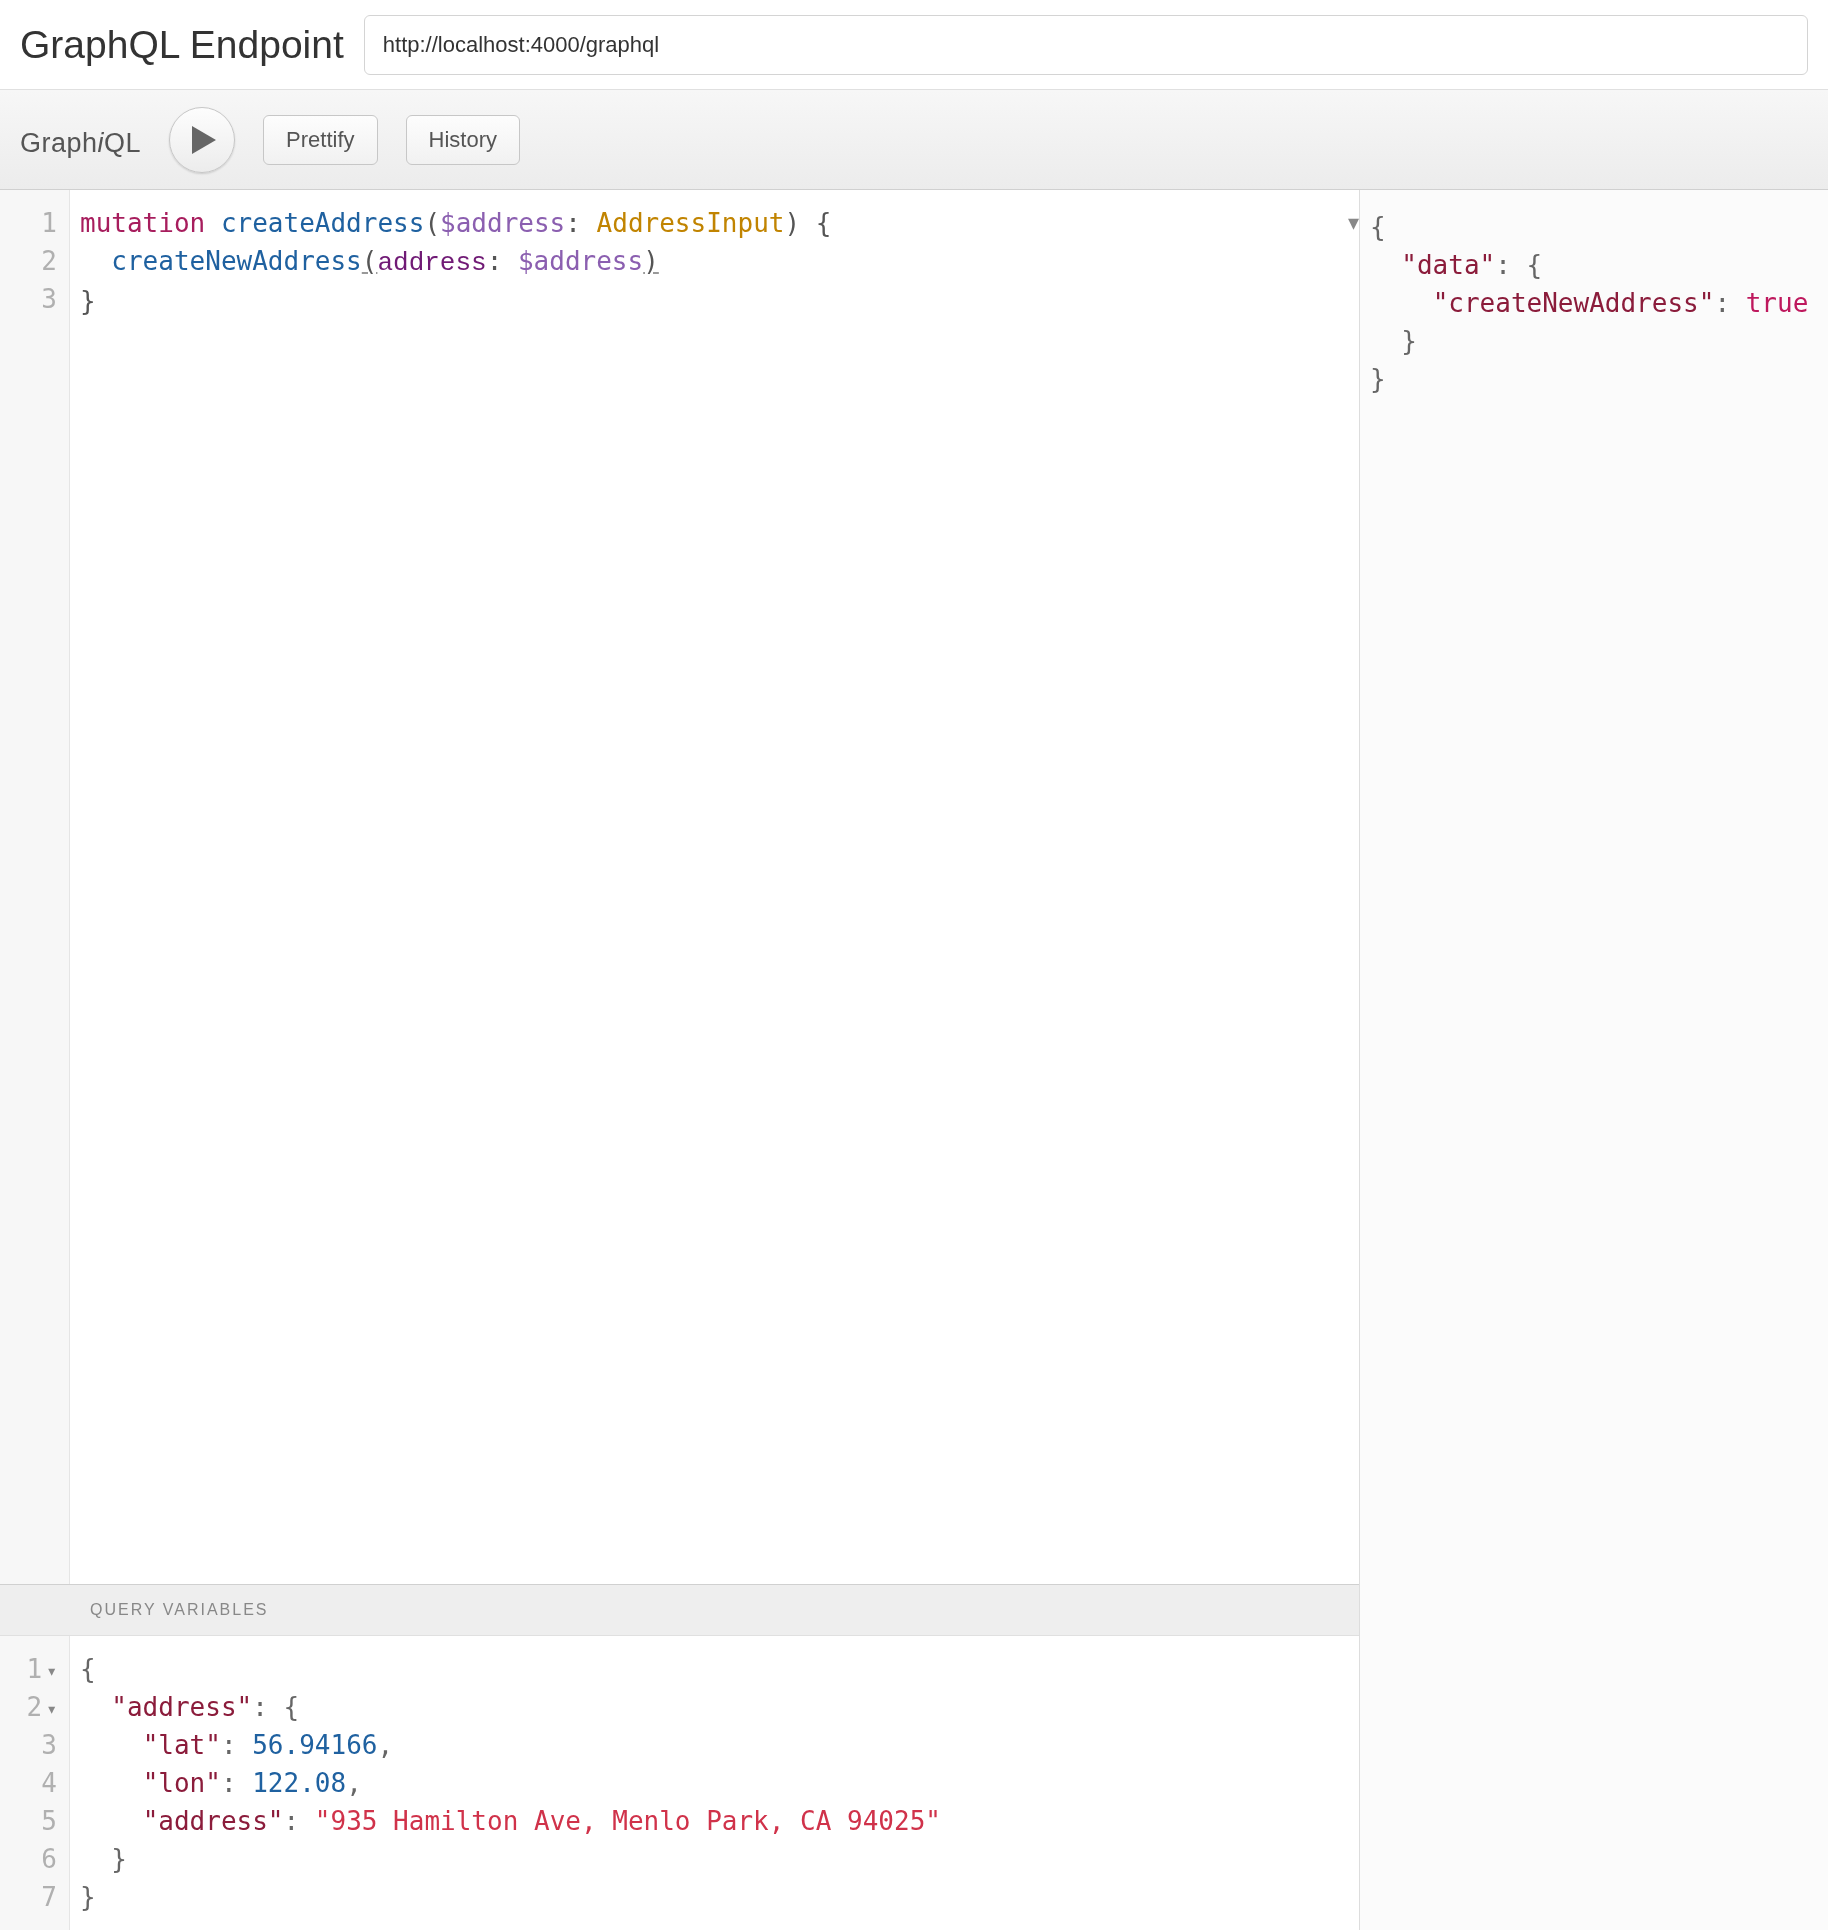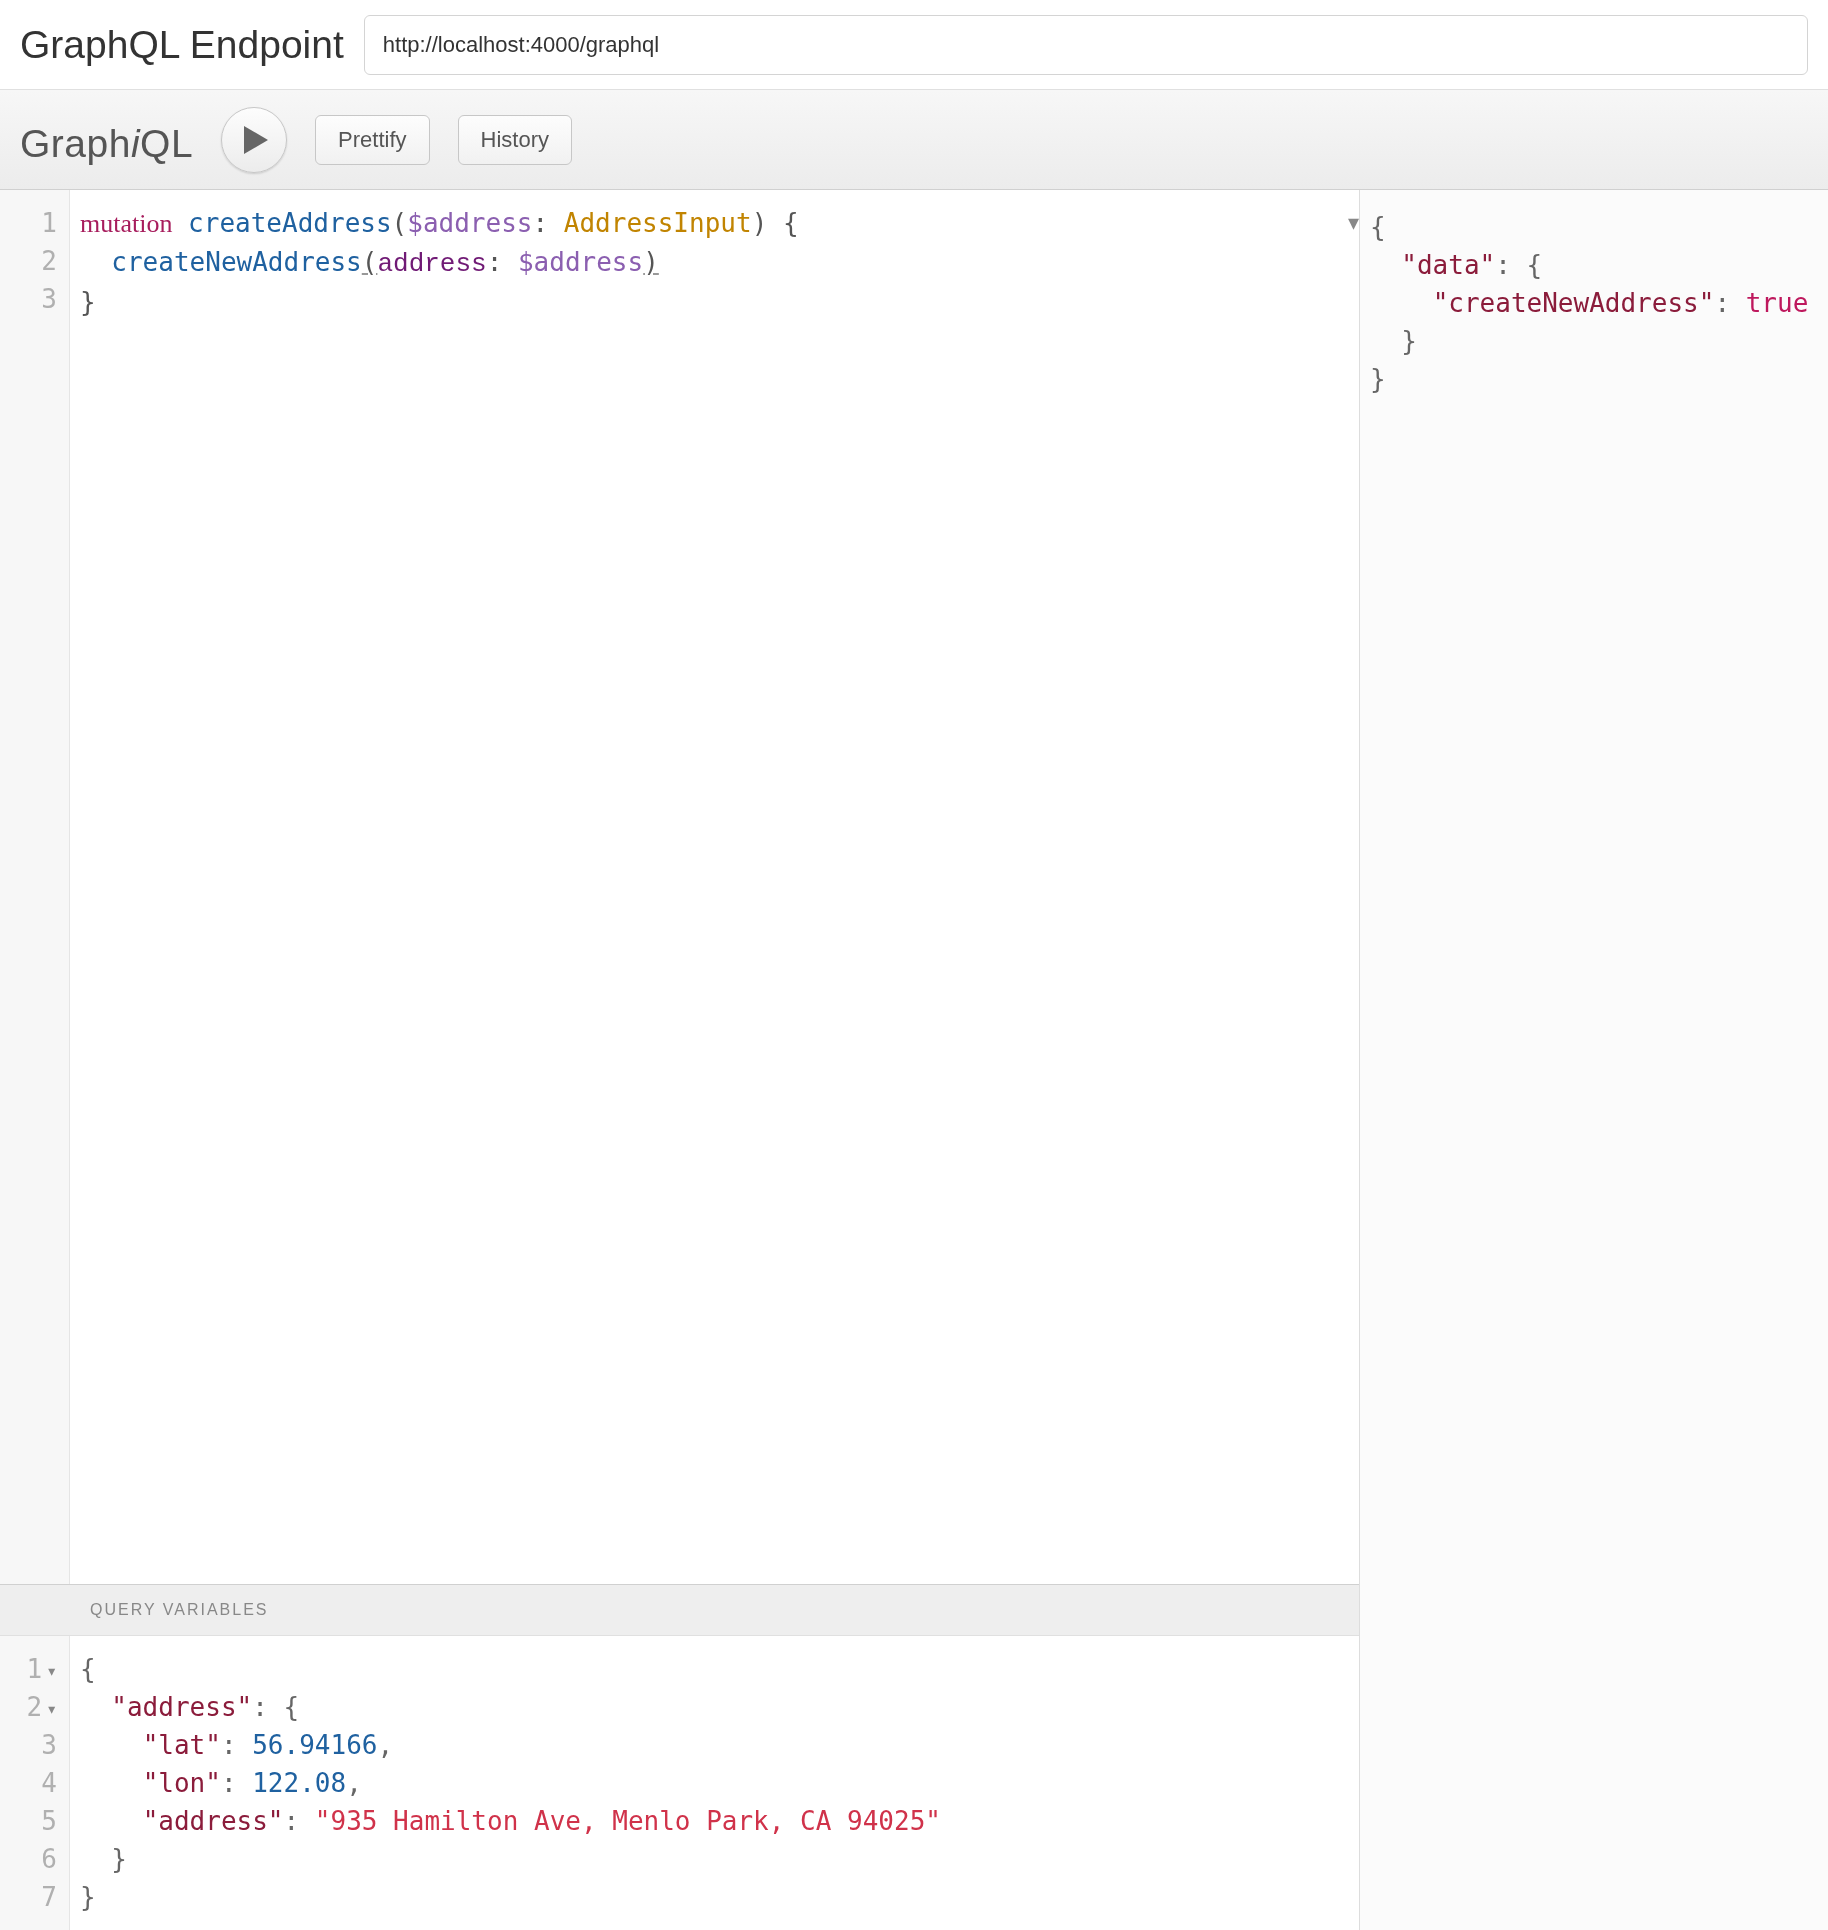--- a/index.html
+++ b/index.html
@@ -41,21 +41,21 @@
   .toolbar {
     display: flex;
     align-items: center;
     padding: 10px 20px;
     gap: 28px;
     background: linear-gradient(#f7f7f7, #ececec);
     border-bottom: 1px solid #d0d0d0;
     height: 100px;
   }
   .logo {
-    font-size: 39px;
+    font-size: 27px;
     color: #555;
     letter-spacing: 0.5px;
     margin-top: 8px;
   }
   .logo .i { font-style: italic; }
   .execute-btn {
     width: 66px;
     height: 66px;
     border-radius: 50%;
     background: linear-gradient(#fdfdfd, #ececec);
@@ -160,21 +160,21 @@
   .result-code {
     padding: 18px 10px;
     font-family: "Menlo", "Consolas", monospace;
     font-size: 26px;
     line-height: 38px;
     white-space: pre;
     color: #555;
   }
 
   
-  .kw { color: #a71d5d; font-family: Liberation Serif, serif; }         
+  .kw { color: #a71d5d; }         
   .def { color: #1f61a0; }        
   .var { color: #701a75; font-family: Liberation Mono, monospace; }        
   .arg { color: #8b5fb0; }        
   .typ { color: #c18401; }        
   .str { color: #d0324a; }        
   .prop { color: #8b1c3b; }       
   .num { color: #1f61a0; }        
   .bool { color: #be185d; }       
   .punc { color: #555; }
   .jpunc { color: #666; }

